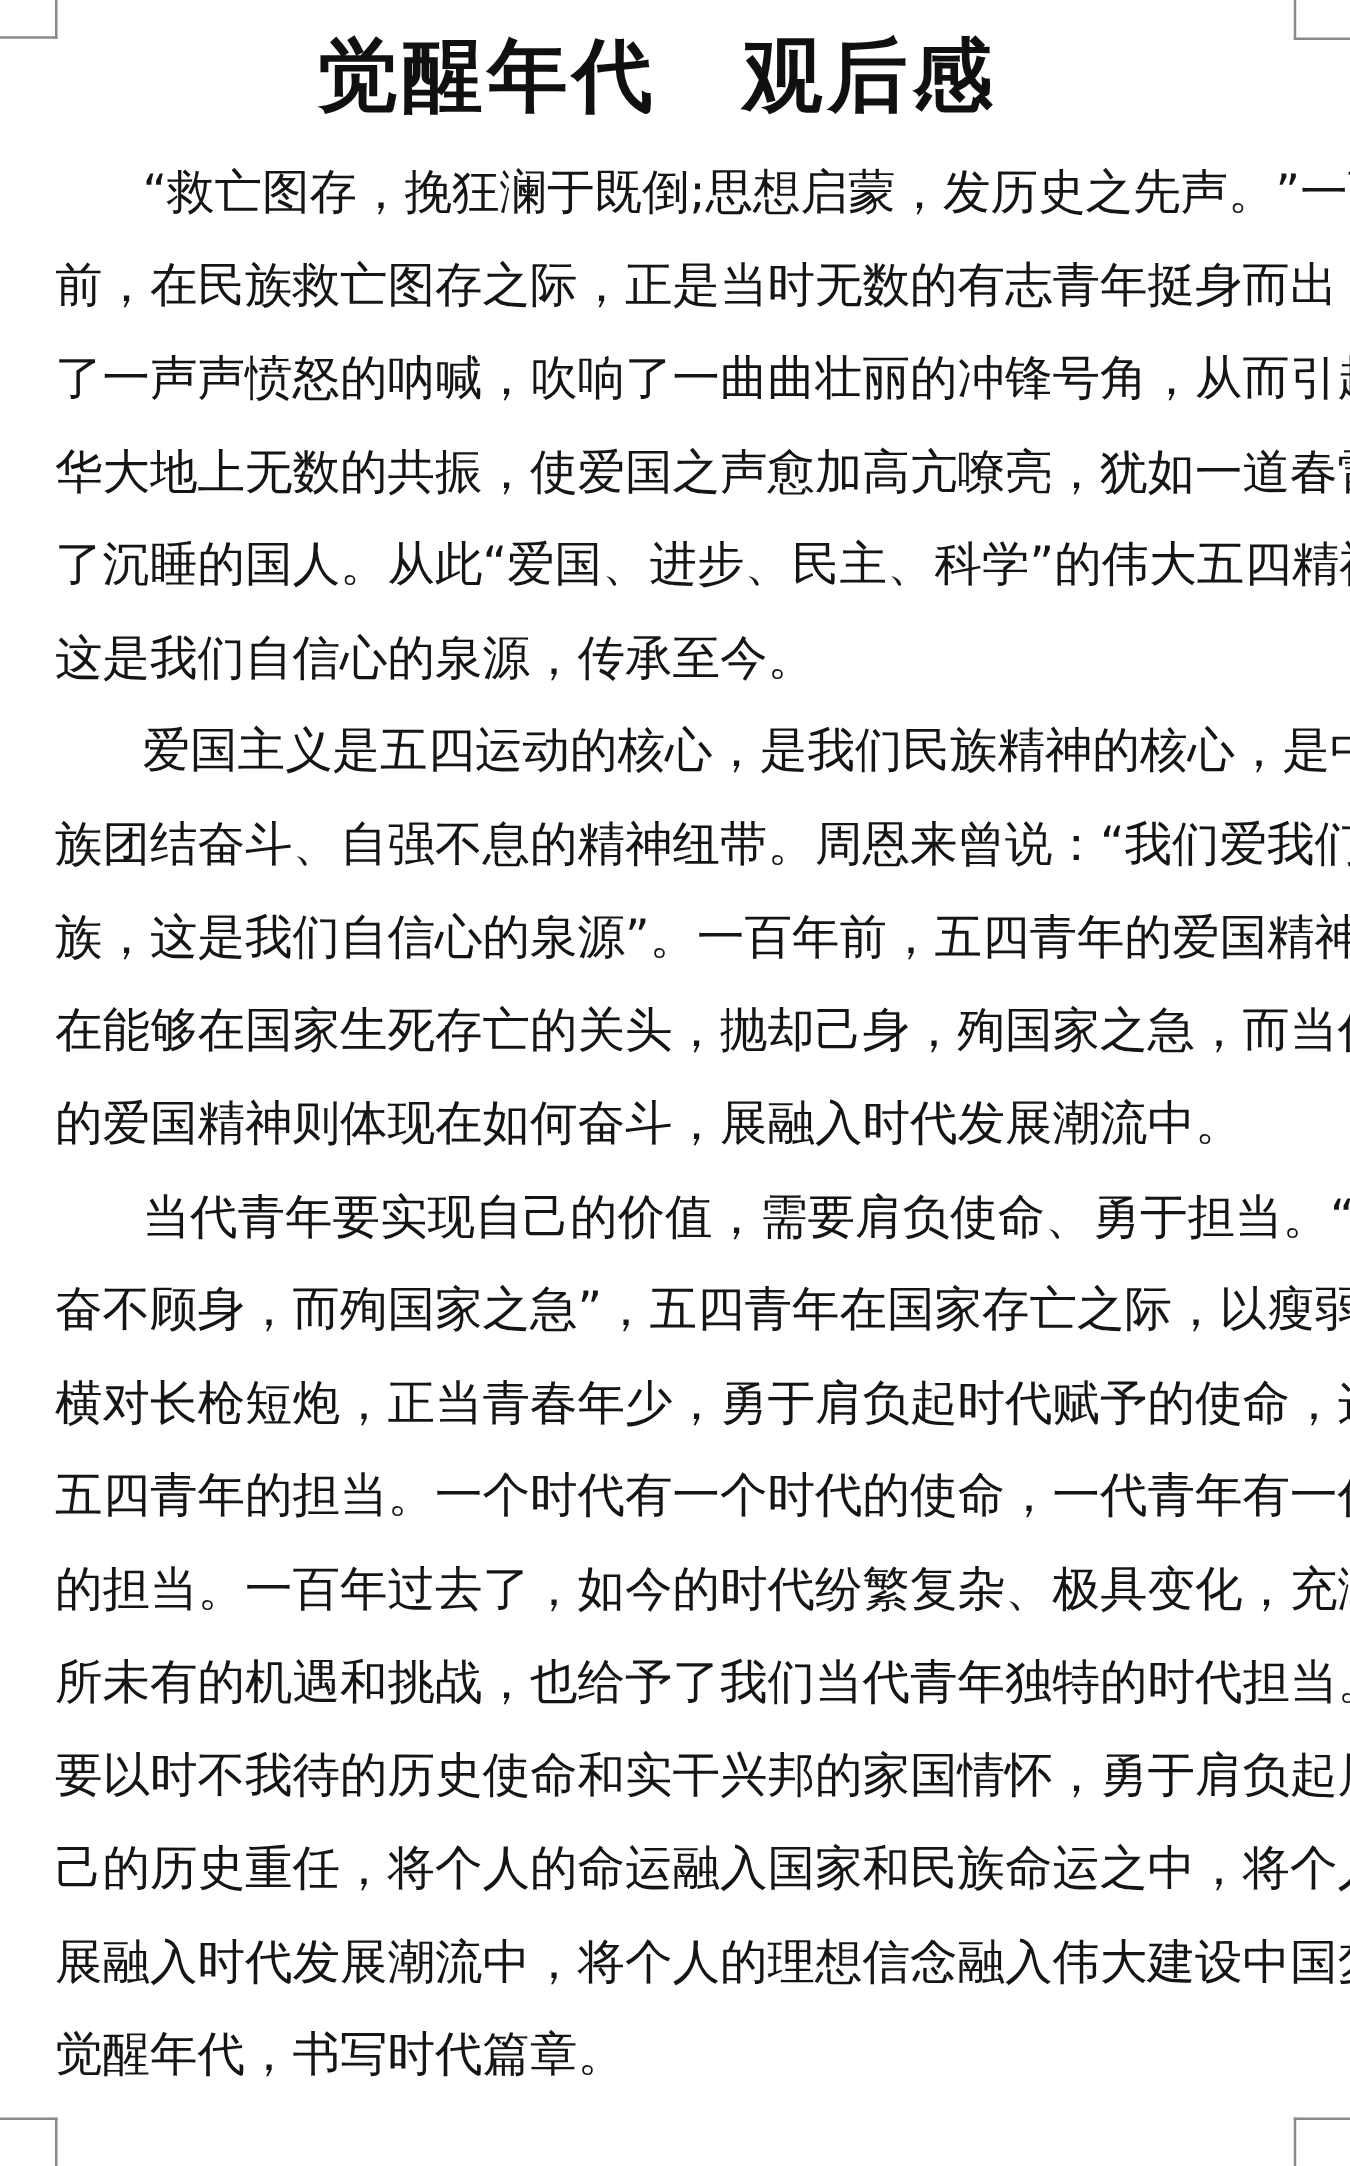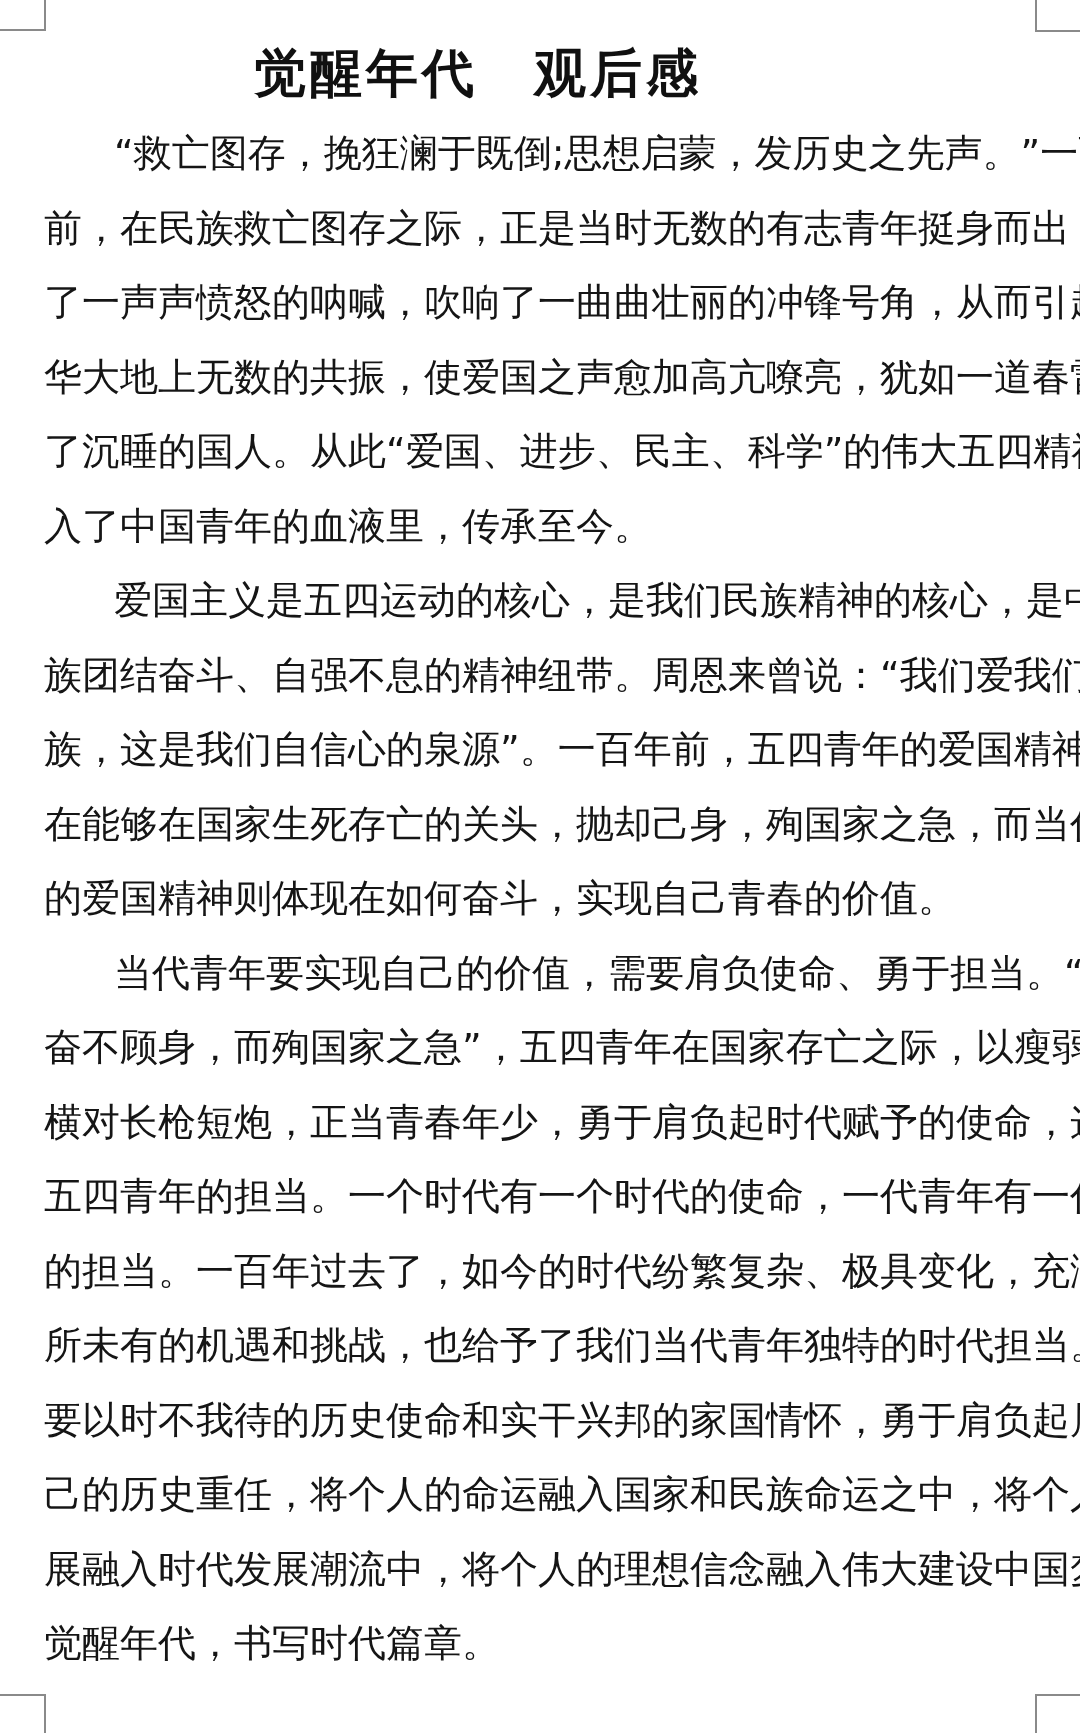--- a/index.html
+++ b/index.html
@@ -19,23 +19,23 @@
   .mark.tr { right: 0; top: 0; width: 43px; height: 30px;
              border-left: 2px solid #8a8a8a; border-bottom: 2px solid #8a8a8a; }
   .mark.bl { left: 0; bottom: 0; width: 44px; height: 37px;
              border-right: 2px solid #8a8a8a; border-top: 2px solid #8a8a8a; }
   .mark.br { right: 0; bottom: 0; width: 43px; height: 37px;
              border-left: 2px solid #8a8a8a; border-top: 2px solid #8a8a8a; }
 
   .title {
     position: absolute;
     left: 44px;
-    top: 40px;
+    top: 28px;
     width: 991px;
-    font-size: 52px;
+    font-size: 64px;
     font-weight: bold;
     letter-spacing: 4px;
     line-height: 66px;
     text-indent: 210px;
     white-space: nowrap;
     color: #101010;
   }
   .essay {
     position: absolute;
     left: 44px;
@@ -65,26 +65,26 @@
   <div class="mark br"></div>
 
   <div class="title">觉醒年代　观后感</div>
 
   <div class="essay">
       <div class="line first">“救亡图存，挽狂澜于既倒;思想启蒙，发历史之先声。”一百年</div>
       <div class="line">前，在民族救亡图存之际，正是当时无数的有志青年挺身而出，发出</div>
       <div class="line">了一声声愤怒的呐喊，吹响了一曲曲壮丽的冲锋号角，从而引起了中</div>
       <div class="line">华大地上无数的共振，使爱国之声愈加高亢嘹亮，犹如一道春雷惊醒</div>
       <div class="line">了沉睡的国人。从此“爱国、进步、民主、科学”的伟大五四精神融</div>
-      <div class="line last">入了中国青年的血液里，传承至今。</div>
+      <div class="line last">这是我们自信心的泉源，传承至今。</div>
       <div class="line first">爱国主义是五四运动的核心，是我们民族精神的核心，是中华民</div>
       <div class="line">族团结奋斗、自强不息的精神纽带。周恩来曾说：“我们爱我们的民</div>
       <div class="line">族，这是我们自信心的泉源”。一百年前，五四青年的爱国精神体现</div>
       <div class="line">在能够在国家生死存亡的关头，抛却己身，殉国家之急，而当代青年</div>
-      <div class="line last">的爱国精神则体现在如何奋斗，实现自己青春的价值。</div>
+      <div class="line last">的爱国精神则体现在如何奋斗，展融入时代发展潮流中。</div>
       <div class="line first">当代青年要实现自己的价值，需要肩负使命、勇于担当。“常思</div>
       <div class="line">奋不顾身，而殉国家之急”，五四青年在国家存亡之际，以瘦弱之躯</div>
       <div class="line">横对长枪短炮，正当青春年少，勇于肩负起时代赋予的使命，这正是</div>
       <div class="line">五四青年的担当。一个时代有一个时代的使命，一代青年有一代青年</div>
       <div class="line">的担当。一百年过去了，如今的时代纷繁复杂、极具变化，充满了前</div>
       <div class="line">所未有的机遇和挑战，也给予了我们当代青年独特的时代担当。我们</div>
       <div class="line">要以时不我待的历史使命和实干兴邦的家国情怀，勇于肩负起属于自</div>
       <div class="line">己的历史重任，将个人的命运融入国家和民族命运之中，将个人的发</div>
       <div class="line">展融入时代发展潮流中，将个人的理想信念融入伟大建设中国梦中，</div>
       <div class="line last">觉醒年代，书写时代篇章。</div>

